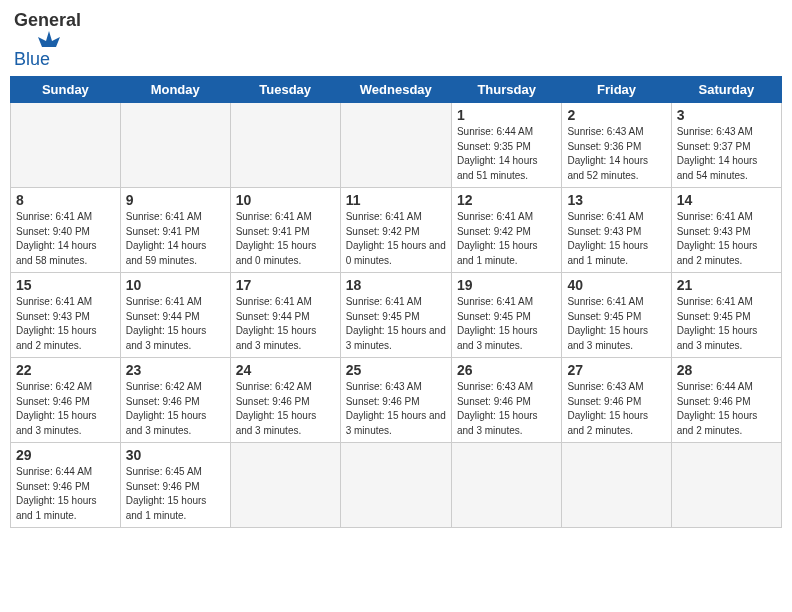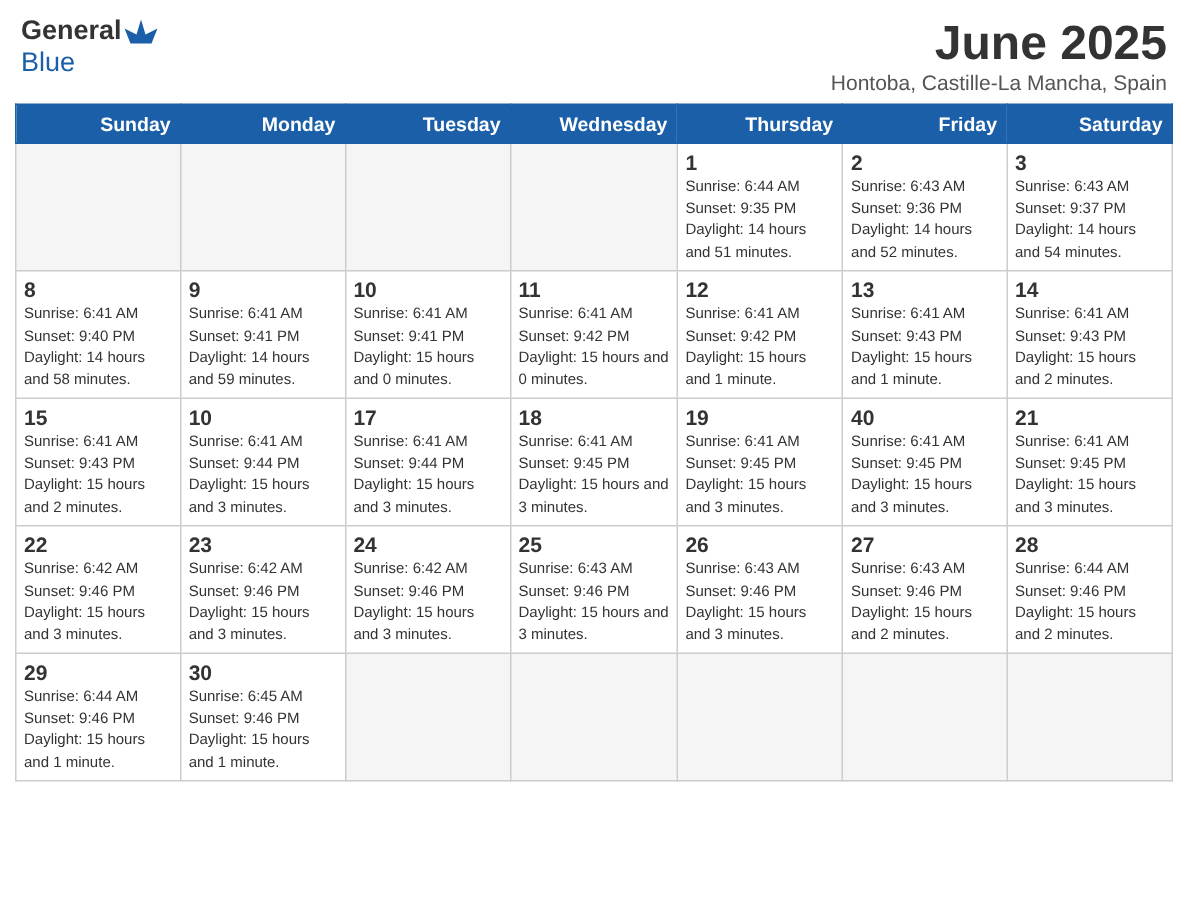--- a/index.html
+++ b/index.html
@@ -35,21 +35,21 @@
       color: #555;
     }
     .calendar {
       width: 100%;
       border-collapse: collapse;
       border: 1px solid #ccc;
     }
     .calendar th {
       background-color: #1a5fa8;
       color: #fff;
-      text-align: right;
+      text-align: center;
       padding: 5px 6px;
       font-size: 13px;
       font-weight: bold;
       border: 1px solid #1a5fa8;
     }
     .calendar td {
       vertical-align: top;
       border: 1px solid #ccc;
       padding: 4px 5px;
       width: 113px;
@@ -67,42 +67,39 @@
       display: block;
       margin-bottom: 2px;
     }
     .day-info {
       font-size: 10px;
       line-height: 1.45;
       color: #333;
     }
     .logo-row {
       display: flex;
-      align-items: flex-end;
+      align-items: center;
+      flex-direction: column;
     }
   </style>
 </head>
 <body>
 
 <div class="header">
   <div class="logo">
     <div class="logo-row">
       <span style="font-size:18px;font-weight:bold;color:#333;">General</span>
       <svg width="22" height="20" viewBox="0 0 22 20" style="margin-left:2px;margin-top:-2px;">
         <polygon points="4,18 18,18 22,8 14,12 11,2 8,12 0,8" fill="#1a5fa8"></polygon>
       </svg>
     </div>
     <div>
       <span style="font-size:18px;font-weight:normal;color:#1a5fa8;">Blue</span>
     </div>
   </div>
-  <div class="title-area">
-    <div class="month-title">June 2025</div>
-    <div class="location">Hontoba, Castille-La Mancha, Spain</div>
-  </div>
 </div>
 
 <table class="calendar">
   <thead>
     <tr>
     <th>Sunday</th>
         <th>Monday</th>
         <th>Tuesday</th>
         <th>Wednesday</th>
         <th>Thursday</th>

